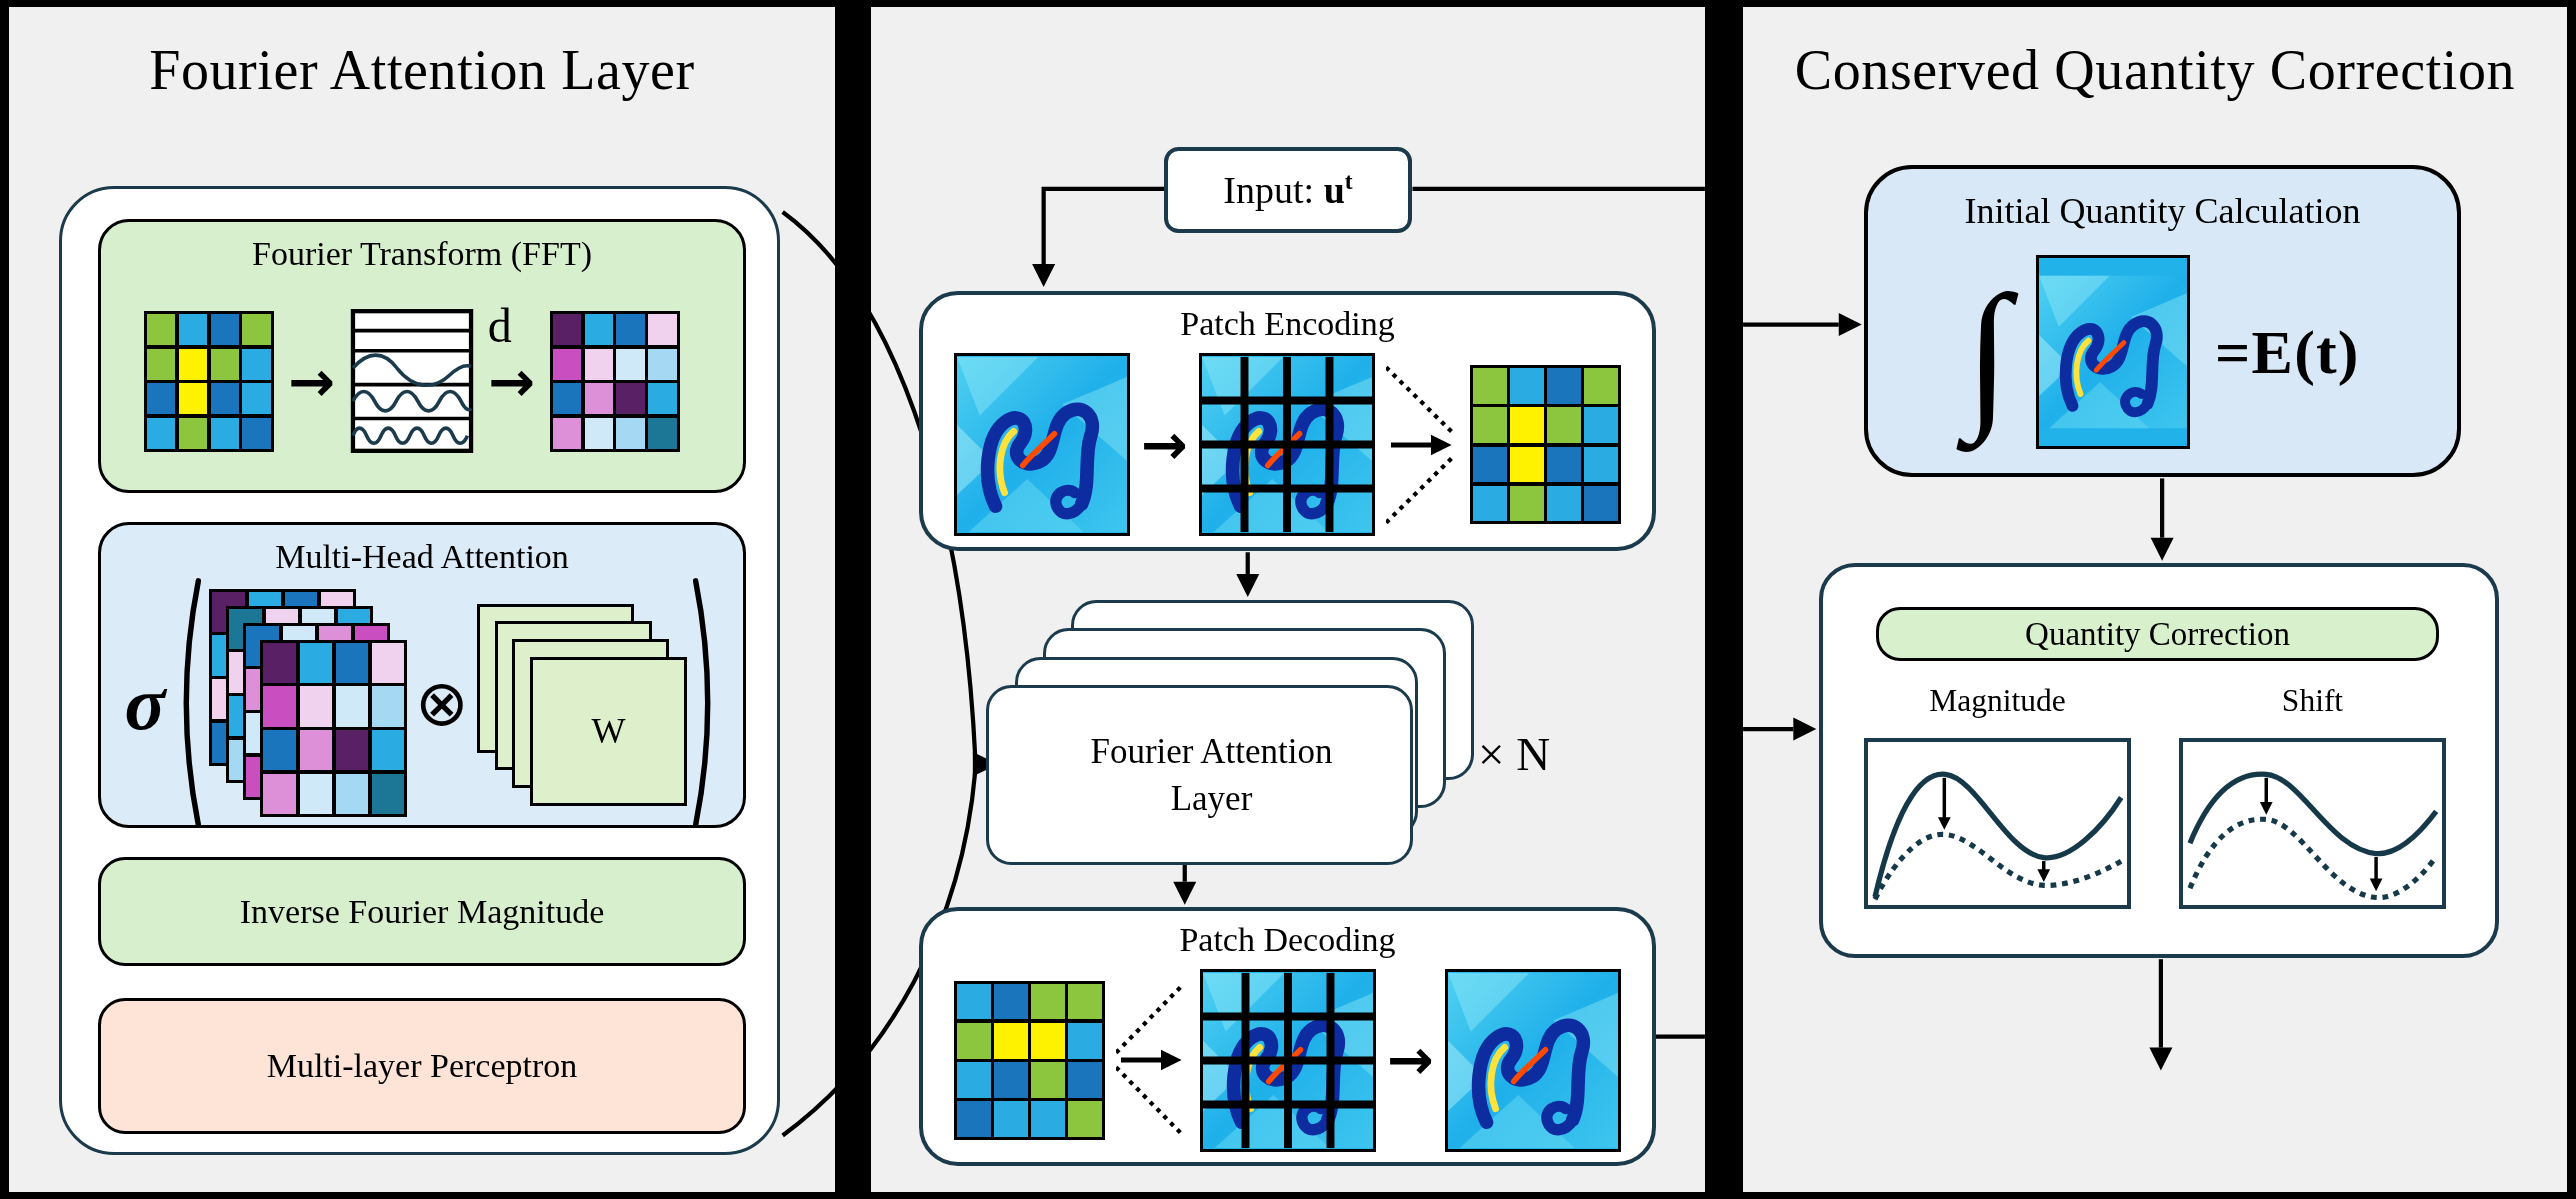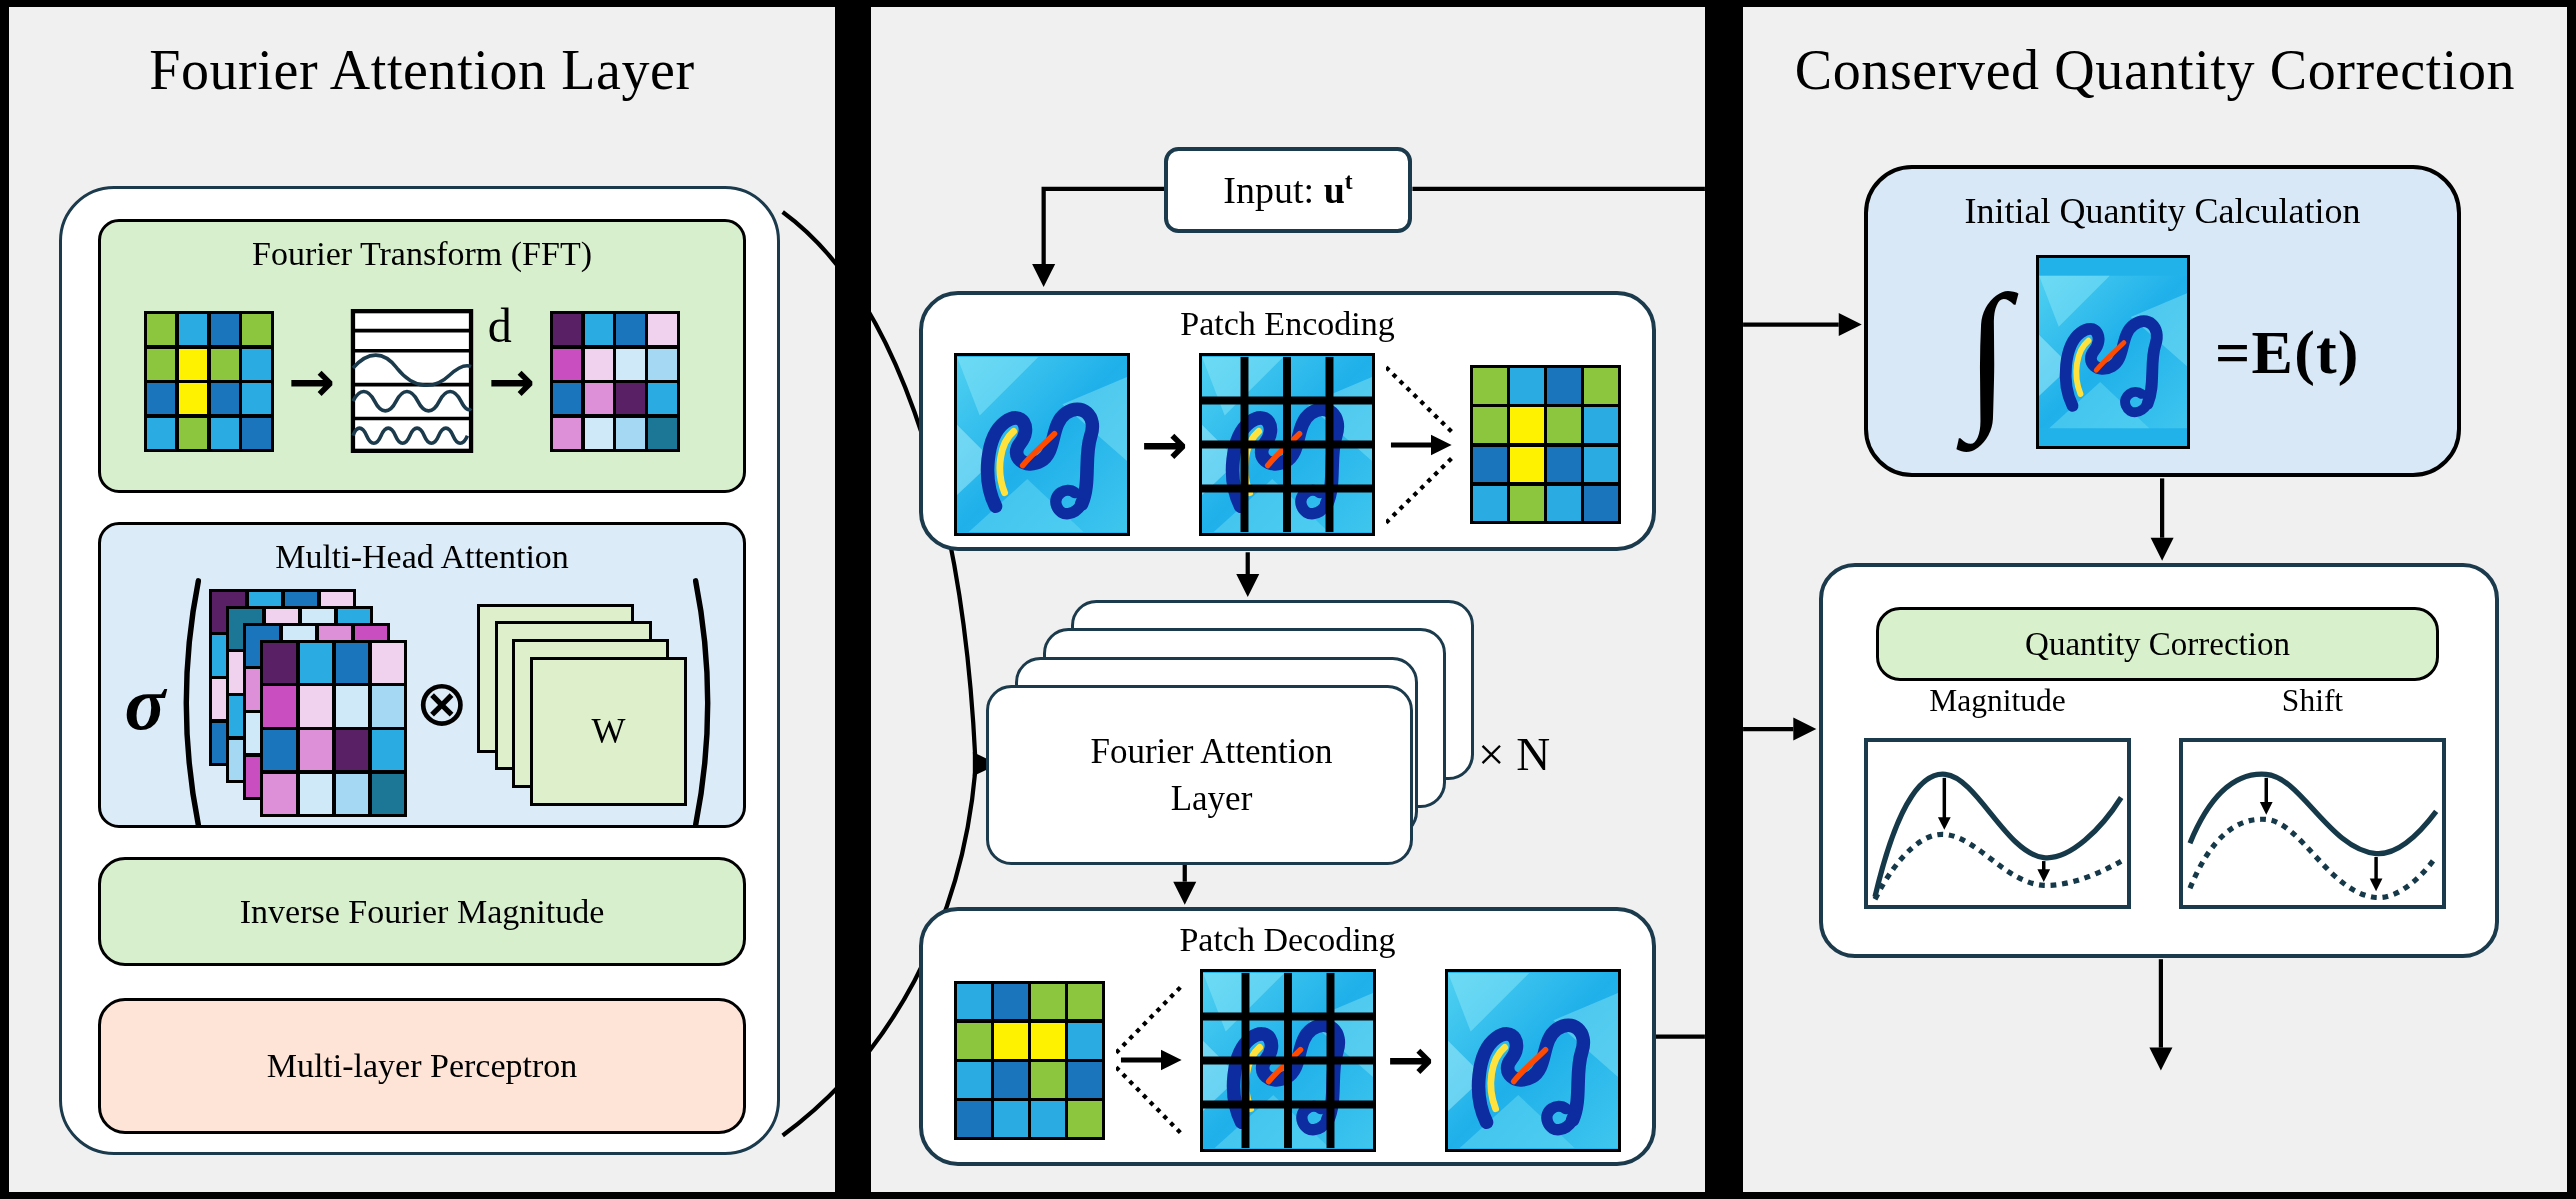--- a/index.html
+++ b/index.html
@@ -3,21 +3,21 @@
 <meta charset="utf-8">
 <style>
   html,body{margin:0;padding:0;background:#000;}
   #stage{position:relative;width:2576px;height:1199px;background:#000;
          font-family:"Liberation Serif", serif;color:#000;overflow:hidden;}
   .panel{position:absolute;top:7.3px;height:1185px;background:#f0f0f1;z-index:1;}
   .bar{position:absolute;top:0;height:1199px;background:#000;z-index:3;}
   #connectors{position:absolute;left:0;top:0;z-index:2;}
   .ptitle{position:absolute;top:38px;text-align:center;font-size:56px;z-index:4;letter-spacing:0.6px;}
   .abs{position:absolute;z-index:4;box-sizing:border-box;}
-  .rbox{border:3.6px solid #000;border-radius:21px;display:flex;flex-direction:column;align-items:center;}
+  .rbox{border:3.6px solid #000;border-radius:31px;display:flex;flex-direction:column;align-items:center;}
   .btitle{font-size:34px;margin-top:13.3px;}
   .centerlabel{display:flex;align-items:center;justify-content:center;font-size:34px;}
   .row{display:flex;align-items:center;justify-content:center;}
   .grid{display:grid;grid-template-columns:repeat(4,1fr);grid-template-rows:repeat(4,1fr);
         gap:3.6px;background:#000;border:3px solid #000;box-sizing:border-box;}
   .g215{width:130px;height:141px;}
   .g250{width:151px;height:159px;}
   .arrowglyph{font-family:"DejaVu Sans",sans-serif;font-size:56px;font-weight:bold;line-height:1;}
   .container-white{background:#fff;border:3.6px solid #1b3a4c;border-radius:55px;}
   .navybox{background:#fff;border:4.8px solid #1b3a4c;}
@@ -366,21 +366,21 @@
       <span class="intglyph">∫</span>
       <svg class="fluid" width="148px" height="188" viewBox="0 0 150 155">
           <use href="#fluid-sym" xlink:href="#fluid-sym"></use>
         </svg>
       <span class="etlabel">=E(t)</span>
     </div>
   </div>
 
   <div class="abs navybox" style="left:1819px;top:563px;width:680px;height:395px;border-radius:36px;"></div>
 
-  <div class="abs rbox centerlabel" style="left:1876px;top:607px;width:563px;height:74px;background:#d9f0cd;border-radius:24px;border-width:3px;z-index:5;justify-content:center;">
+  <div class="abs rbox centerlabel" style="left:1876px;top:607px;width:563px;height:54px;background:#d9f0cd;border-radius:24px;border-width:3px;z-index:5;justify-content:center;">
     <span style="font-size:33px;">Quantity Correction</span>
   </div>
 
   <div class="abs" style="left:1864px;top:683px;width:267px;text-align:center;font-size:31.5px;z-index:5;">Magnitude</div>
   <div class="abs" style="left:2179px;top:683px;width:267px;text-align:center;font-size:31.5px;z-index:5;">Shift</div>
 
   <svg class="abs plot" style="left:1864px;top:738px;z-index:5;" width="267" height="171" viewBox="0 0 440 282">
     <path d="M8 268 C50 90 95 52 130 56 C185 62 235 192 300 200 C345 205 400 150 434 96" fill="none" stroke="#16394a" stroke-width="9"></path>
     <path d="M8 272 C50 190 95 156 130 160 C185 165 235 244 300 248 C345 250 400 226 434 206" fill="none" stroke="#16394a" stroke-width="9" stroke-dasharray="10 10"></path>
     <path d="M128 62 V138" stroke="#000" stroke-width="6" fill="none"></path>

